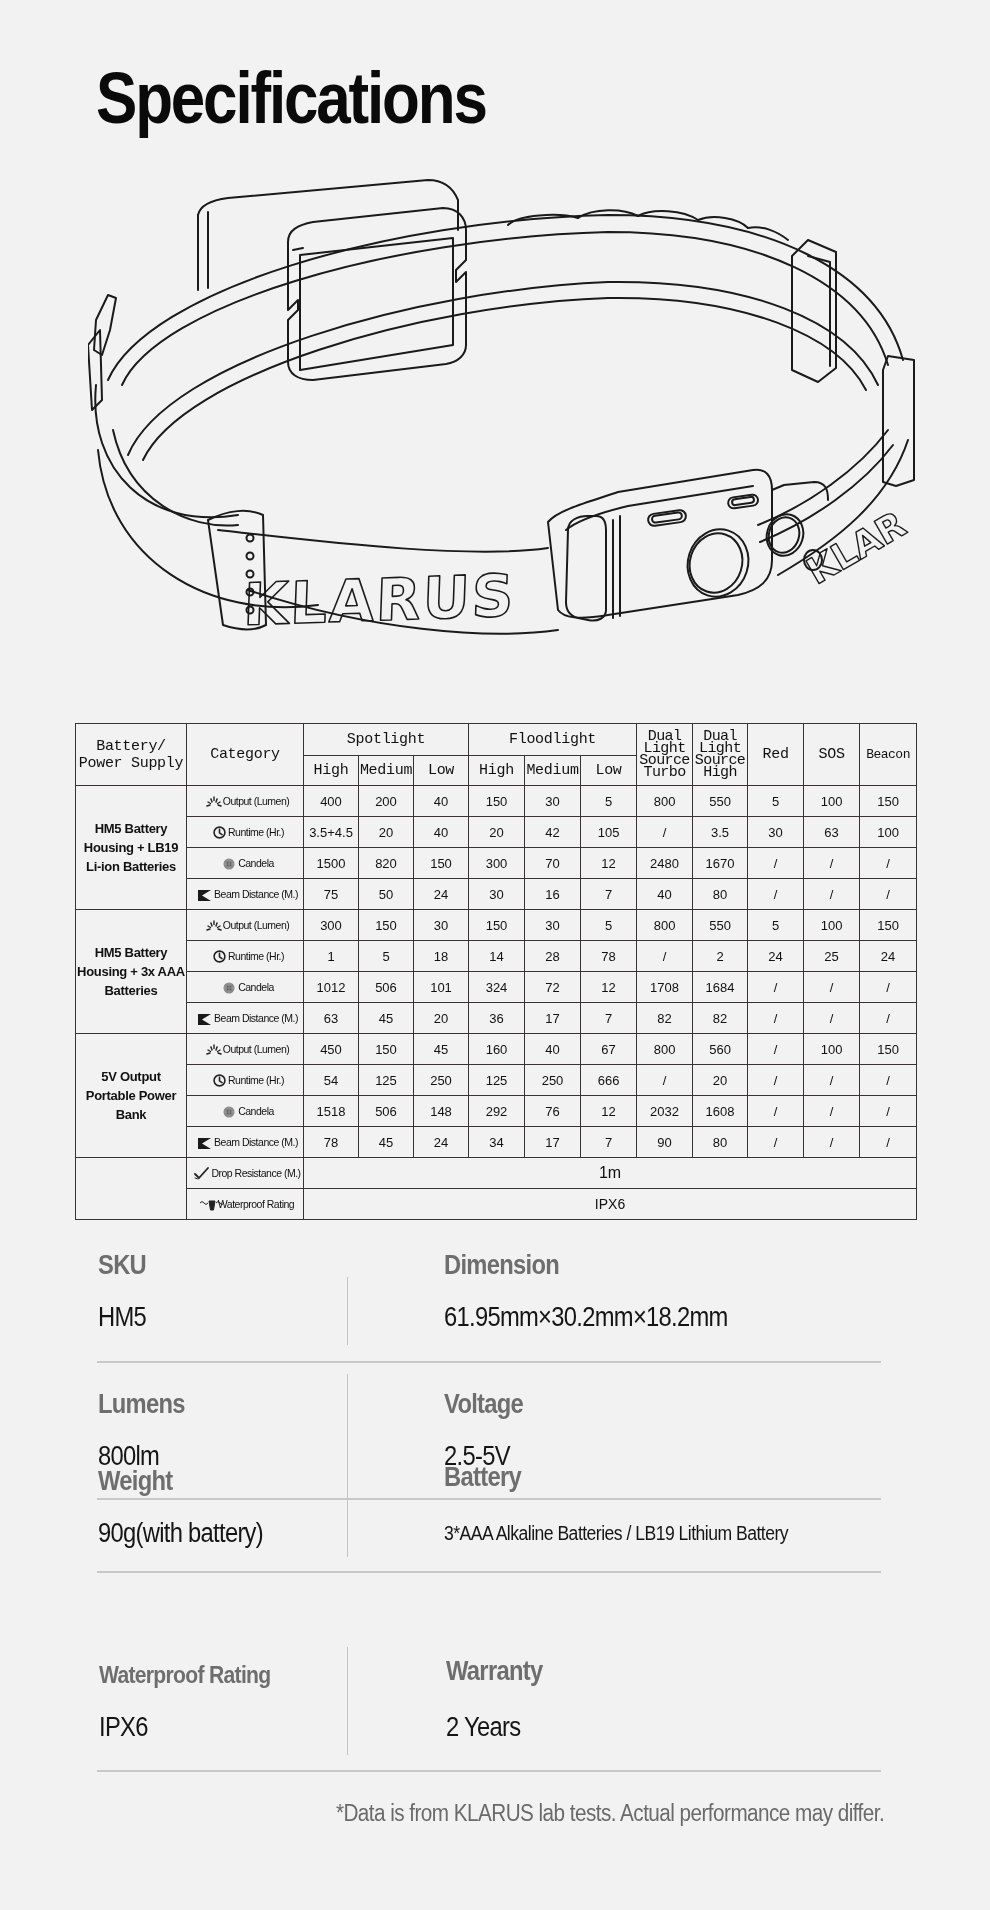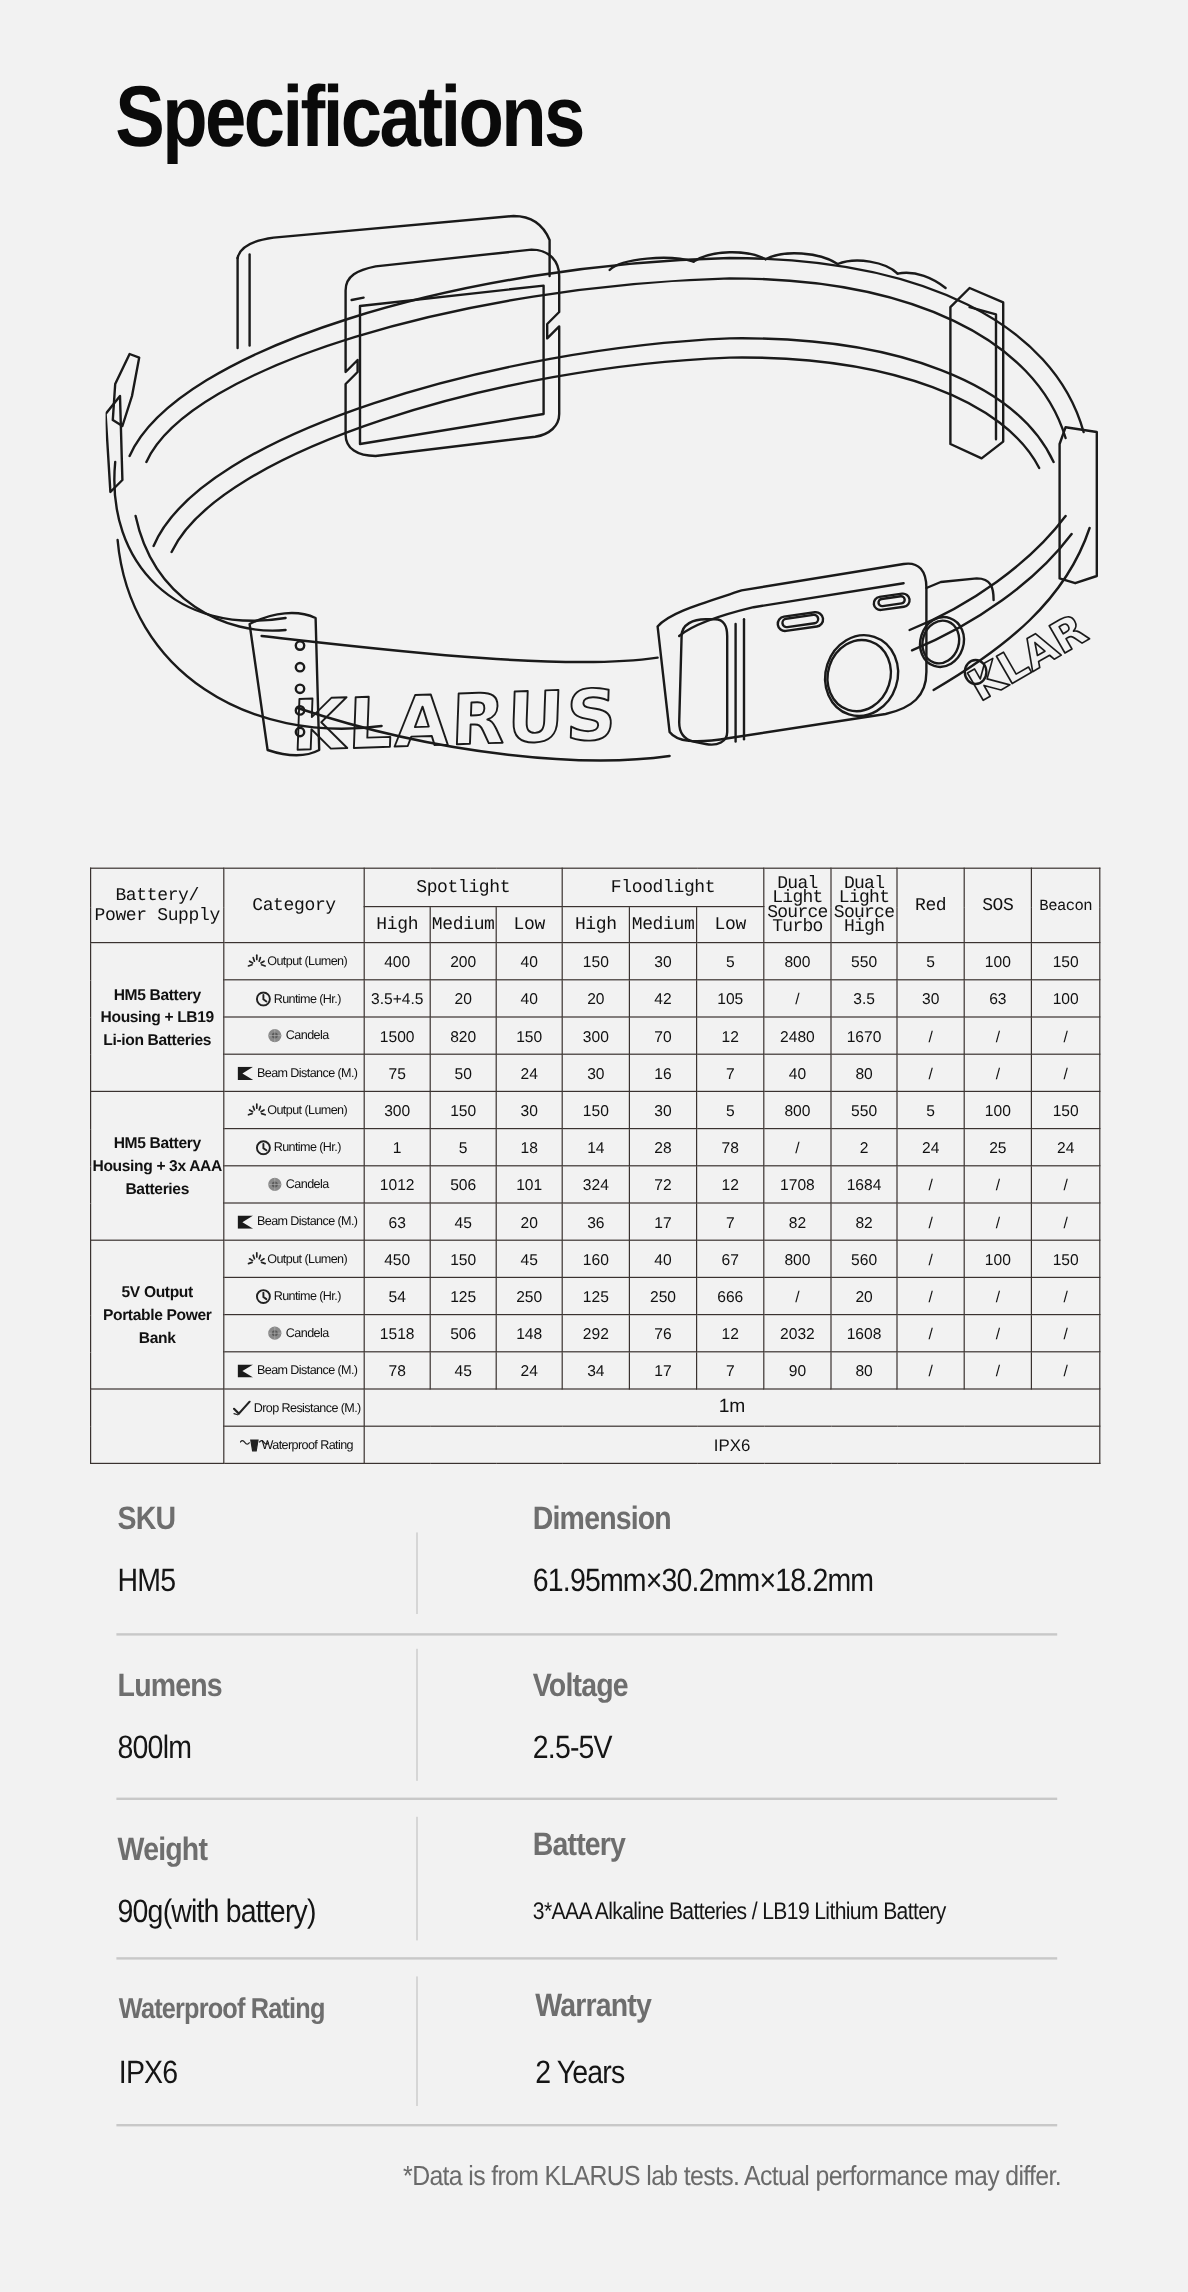--- a/index.html
+++ b/index.html
@@ -470,21 +470,21 @@
 
   <div class="spec-row" style="top:1389px;height:110px">
     <div class="divider-v" style="top:-15px;height:110px"></div>
     <div class="spec-label" style="left:1px;top:0">Lumens</div>
     <div class="spec-value" style="left:1px;top:52px">800lm</div>
     <div class="spec-label" style="left:347px;top:0">Voltage</div>
     <div class="spec-value" style="left:347px;top:52px">2.5-5V</div>
     <div class="divider-h" style="top:109px"></div>
   </div>
 
-  <div class="spec-row" style="top:1522px;height:110px">
+  <div class="spec-row" style="top:1462px;height:110px">
     <div class="divider-v" style="top:-8px;height:103px"></div>
     <div class="spec-label" style="left:1px;top:4px">Weight</div>
     <div class="spec-value" style="left:1px;top:56px">90g(with battery)</div>
     <div class="spec-label" style="left:347px;top:0">Battery</div>
     <div class="spec-value small" style="left:347px;top:60px">3*AAA Alkaline Batteries / LB19 Lithium Battery</div>
     <div class="divider-h" style="top:109px"></div>
   </div>
 
   <div class="spec-row" style="top:1656px;height:120px">
     <div class="divider-v" style="top:-9px;height:108px"></div>

